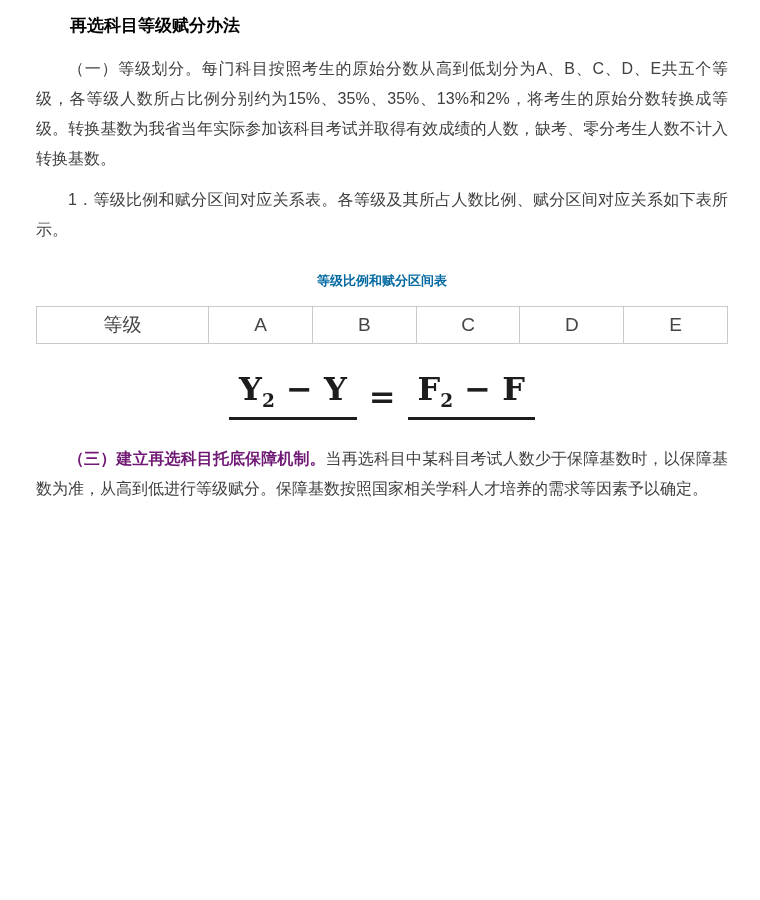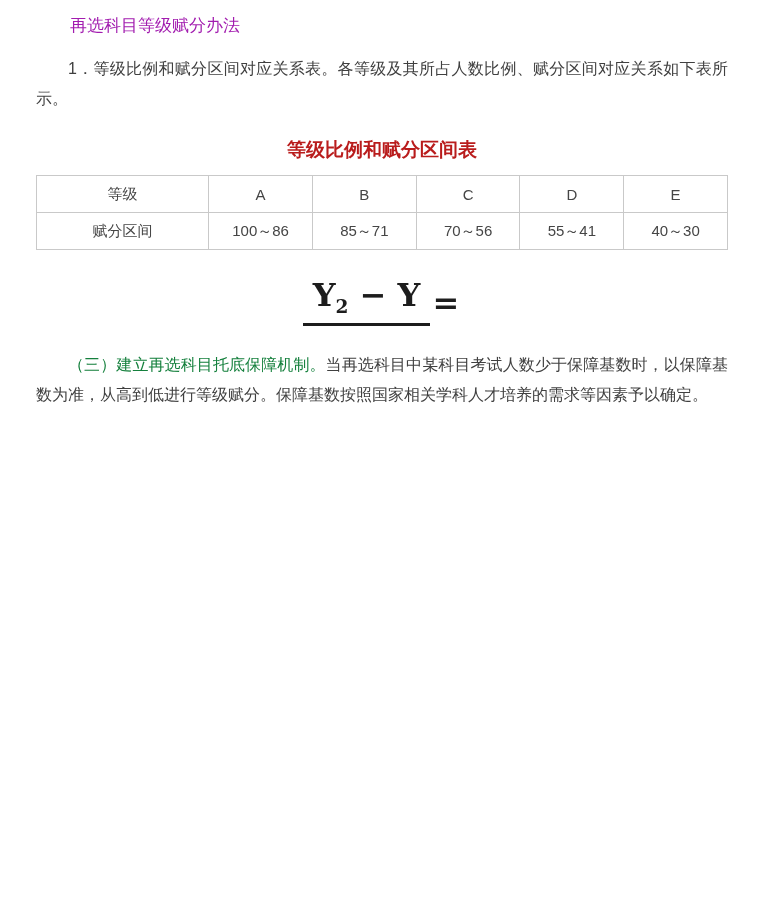--- a/index.html
+++ b/index.html
@@ -12,70 +12,71 @@
     min-height: 900px;
     box-sizing: border-box;
     padding: 8px 32px 30px 36px;
     background: #ffffff;
     color: #404040;
     font-family: "Liberation Sans", sans-serif;
     font-size: 16px;
   }
   .doc-title {
     font-size: 17px;
-    font-weight: normal;
-    color: #a21caf;
+    font-weight: bold;
+    color: #000000;
     text-indent: 2em;
     margin: 6px 0 16px 0;
     line-height: 24px;
   }
   p.body-para {
     margin: 0 0 11px 0;
     line-height: 30px;
     text-indent: 2em;
     text-align: justify;
     color: #404040;
   }
   p.body-para sub {
     font-size: 0.65em;
     line-height: 0;
   }
   .table-title {
     text-align: center;
     font-weight: bold;
-    font-size: 19px;
-    color: #b91c1c;
+    font-size: 13px;
+    color: #0369a1;
     margin: 24px 0 0 0;
     line-height: 24px;
   }
   table.grade-table {
     border-collapse: collapse;
     width: 100%;
     margin: 13px auto 0 auto;
     table-layout: fixed;
   }
   table.grade-table td {
     border: 1px solid #c9c9c9;
     height: 36px;
     text-align: center;
     vertical-align: middle;
-    font-size: 15px;
+    font-size: 19px;
     color: #454545;
     padding: 0 2px;
   }
   table.grade-table td.first-col {
     width: 24.2%;
   }
   .formula-intro {
     margin-top: 25px;
   }
   .formula {
     display: flex;
     justify-content: center;
     align-items: center;
+    gap: 10px;
     margin: 26px 0 24px 0;
     font-family: "DejaVu Serif", "Liberation Serif", serif;
     font-weight: bold;
     font-size: 32px;
     color: #1d1d1d;
   }
   .frac {
     display: inline-block;
     text-align: center;
   }
@@ -91,65 +92,59 @@
   .formula sub {
     font-size: 0.58em;
     line-height: 0;
   }
   .eq-sign {
     padding: 0 2px;
     position: relative;
     top: 2px;
   }
   strong.para-lead {
-    font-weight: normal;
-    color: #15803d;
+    font-weight: bold;
+    color: #701a75;
   }
 </style>
 </head>
 <body>
 
 <div class="page">
 
   <h1 class="doc-title">再选科目等级赋分办法</h1>
 
+  <p class="body-para">（一）等级划分。每门科目按照考生的原始分数从高到低划分为A、B、C、D、E共五个等级，各等级人数所占比例分别约为15%、35%、35%、13%和2%，将考生的原始分数转换成等级。转换基数为我省当年实际参加该科目考试并取得有效成绩的人数，缺考、零分考生人数不计入转换基数。</p>
 
 
   <p class="body-para">1．等级比例和赋分区间对应关系表。各等级及其所占人数比例、赋分区间对应关系如下表所示。</p>
 
   <div class="table-title">等级比例和赋分区间表</div>
 
   <table class="grade-table">
     <tbody>
       <tr>
         <td class="first-col">等级</td>
         <td>A</td>
         <td>B</td>
         <td>C</td>
         <td>D</td>
         <td>E</td>
       </tr>
-      <tr>
-        <td class="first-col">赋分区间</td>
-        <td>100～86</td>
-        <td>85～71</td>
-        <td>70～56</td>
-        <td>55～41</td>
-        <td>40～30</td>
-      </tr>
     </tbody>
   </table>
 
 
   <div class="formula">
     <span class="frac">
       <span class="num"><span>Y</span><sub>2</sub><span> − Y</span></span>
     </span>
     <span class="eq-sign">=</span>
     <span class="frac">
+      <span class="num"><span>F</span><sub>2</sub><span> − F</span></span>
     </span>
   </div>
 
 
 
   <p class="body-para"><strong class="para-lead">（三）建立再选科目托底保障机制。</strong><span>当再选科目中某科目考试人数少于保障基数时，以保障基数为准，从高到低进行等级赋分。保障基数按照国家相关学科人才培养的需求等因素予以确定。</span></p>
 
 </div>
 
 </body></html>

